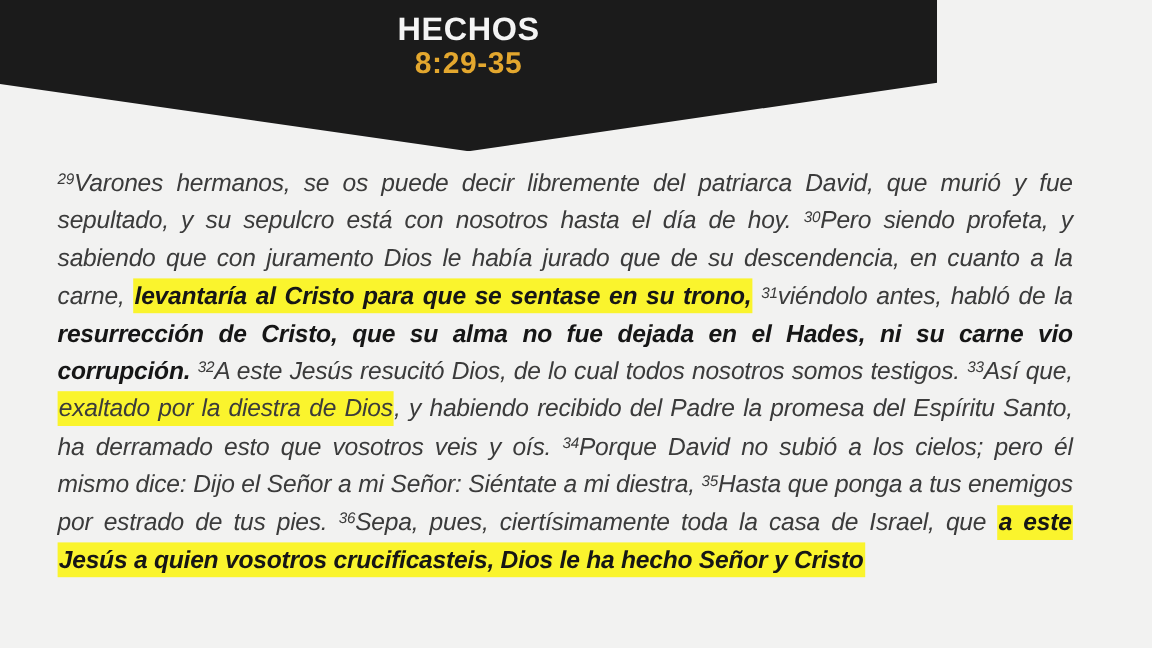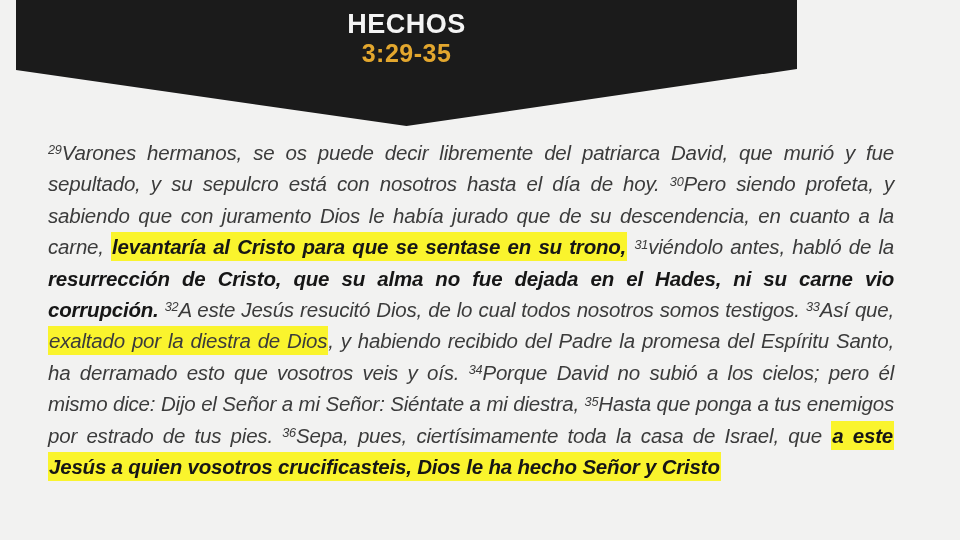--- a/index.html
+++ b/index.html
@@ -14,21 +14,21 @@
     background: var(--page-bg, #f2f2f1);
     font-family: "Liberation Sans", sans-serif;
   }
   .slide {
     position: absolute;
     inset: 0;
   }
   .header-banner {
     position: absolute;
     top: 0;
-    left: 16px;
+    left: 0;
     width: 781px;
     height: 126px;
     background: var(--header-bg, #1b1b1b);
     clip-path: polygon(0 0, 100% 0, 100% 54.8%, 50% 100%, 0 55.6%);
   }
   .page-title {
     margin: 0;
     padding-top: 10px;
     text-align: center;
     color: var(--title-color, #f4f4f4);
@@ -76,18 +76,18 @@
     box-decoration-break: clone;
   }
 </style>
 </head>
 <body>
 
 <div class="slide">
 
   <div class="header-banner">
     <h1 class="page-title">HECHOS</h1>
-    <h2 class="passage-ref">3:29-35</h2>
+    <h2 class="passage-ref">8:29-35</h2>
   </div>
 
   <div class="passage"><sup>29</sup><span>Varones hermanos, se os puede decir libremente del patriarca David, que murió y fue sepultado, y su sepulcro está con nosotros hasta el día de hoy. </span><sup>30</sup><span>Pero siendo profeta, y sabiendo que con juramento Dios le había jurado que de su descendencia, en cuanto a la carne, </span><span class="bold hl">levantaría al Cristo para que se sentase en su trono,</span><span> </span><sup>31</sup><span>viéndolo antes, habló de la </span><span class="bold">resurrección de Cristo, que su alma no fue dejada en el Hades, ni su carne vio corrupción.</span><span> </span><sup>32</sup><span>A este Jesús resucitó Dios, de lo cual todos nosotros somos testigos. </span><sup>33</sup><span>Así que, </span><span class="hl">exaltado por la diestra de Dios</span><span>, y habiendo recibido del Padre la promesa del Espíritu Santo, ha derramado esto que vosotros veis y oís. </span><sup>34</sup><span>Porque David no subió a los cielos; pero él mismo dice: Dijo el Señor a mi Señor: Siéntate a mi diestra, </span><sup>35</sup><span>Hasta que ponga a tus enemigos por estrado de tus pies. </span><sup>36</sup><span>Sepa, pues, ciertísimamente toda la casa de Israel, que </span><span class="bold hl">a este Jesús a quien vosotros crucificasteis, Dios le ha hecho Señor y Cristo</span></div>
 
 </div>
 
 </body></html>

